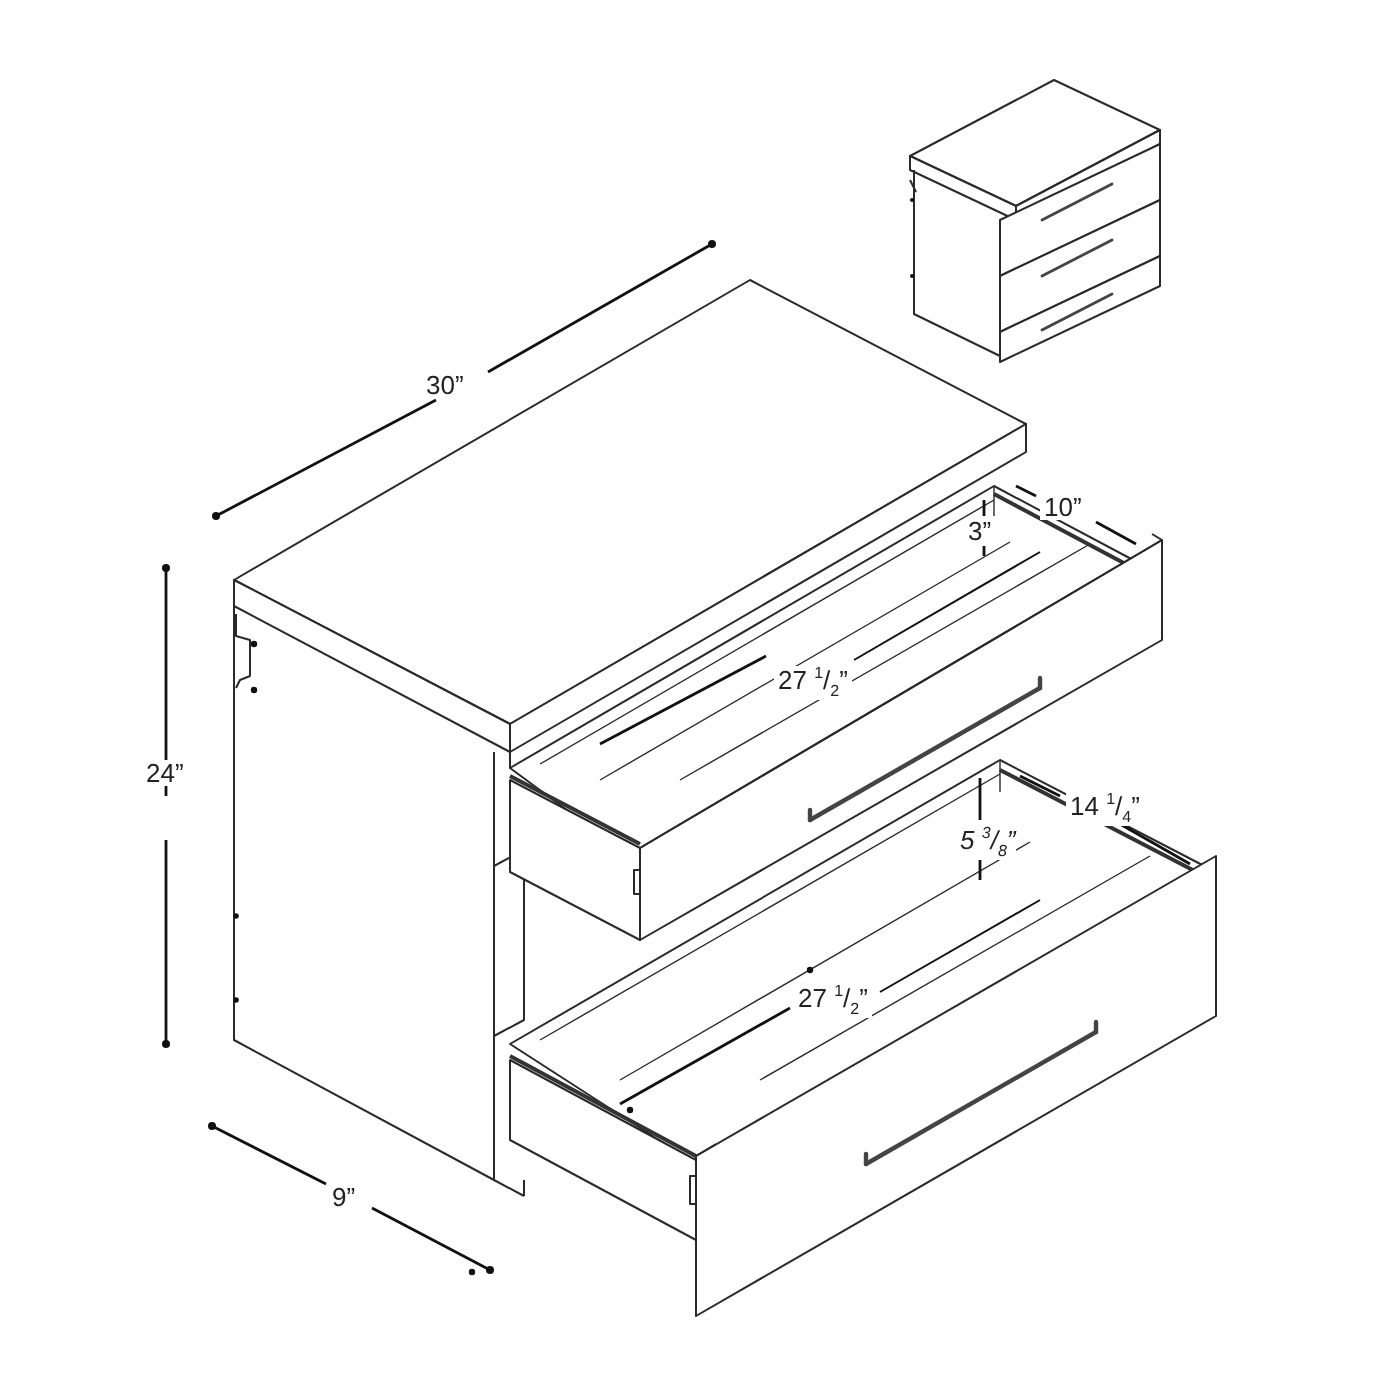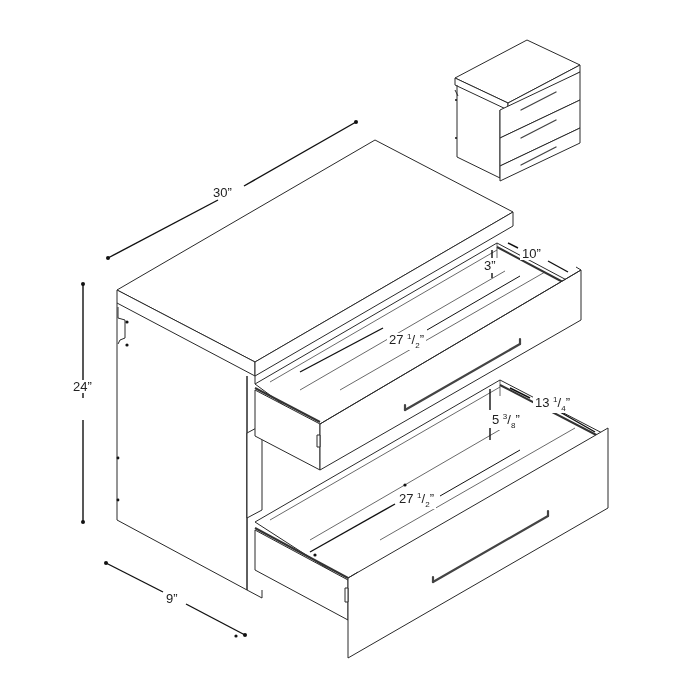--- a/index.html
+++ b/index.html
@@ -161,20 +161,20 @@
   </div>
   <div class="dim-label" style="left:484px; top:259px; padding:0;">
     <span>3”</span>
   </div>
 
   <div class="dim-label" style="left:397px; top:492px;">
     <span>27</span>
     <sup>1</sup>/<sub>2</sub><span>”</span>
   </div>
   <div class="dim-label" style="left:533px; top:396px;">
-    <span>13</span>
+    <span>14</span>
     <sup>1</sup>/<sub>4</sub><span>”</span>
   </div>
-  <div class="dim-label" style="left:492px; top:413px; padding:0;">
+  <div class="dim-label" style="left:480px; top:413px; padding:0;font-style:italic;">
     <span>5</span>
     <sup>3</sup>/<sub>8</sub><span>”</span>
   </div>
 </div>
 
 </body></html>

